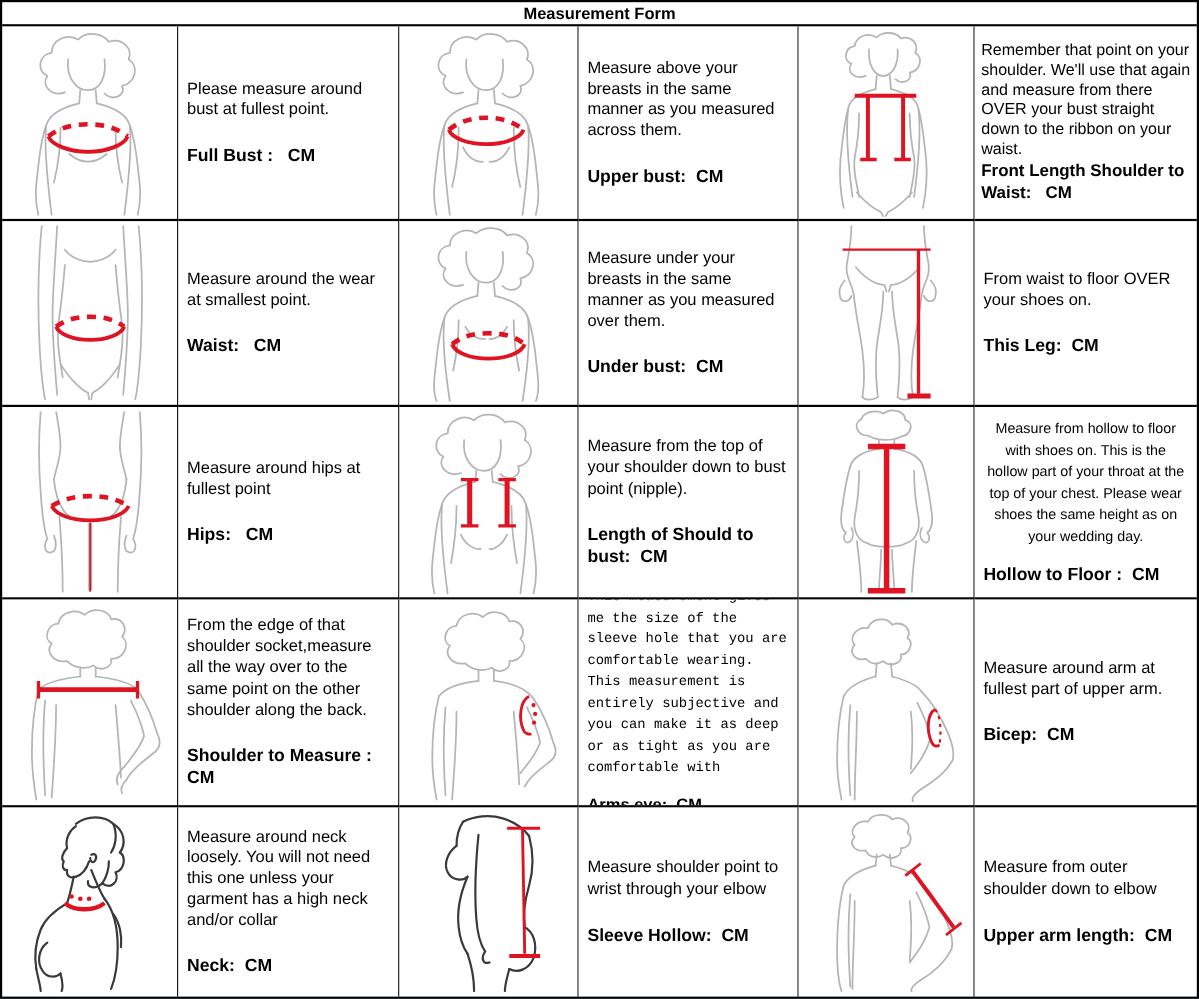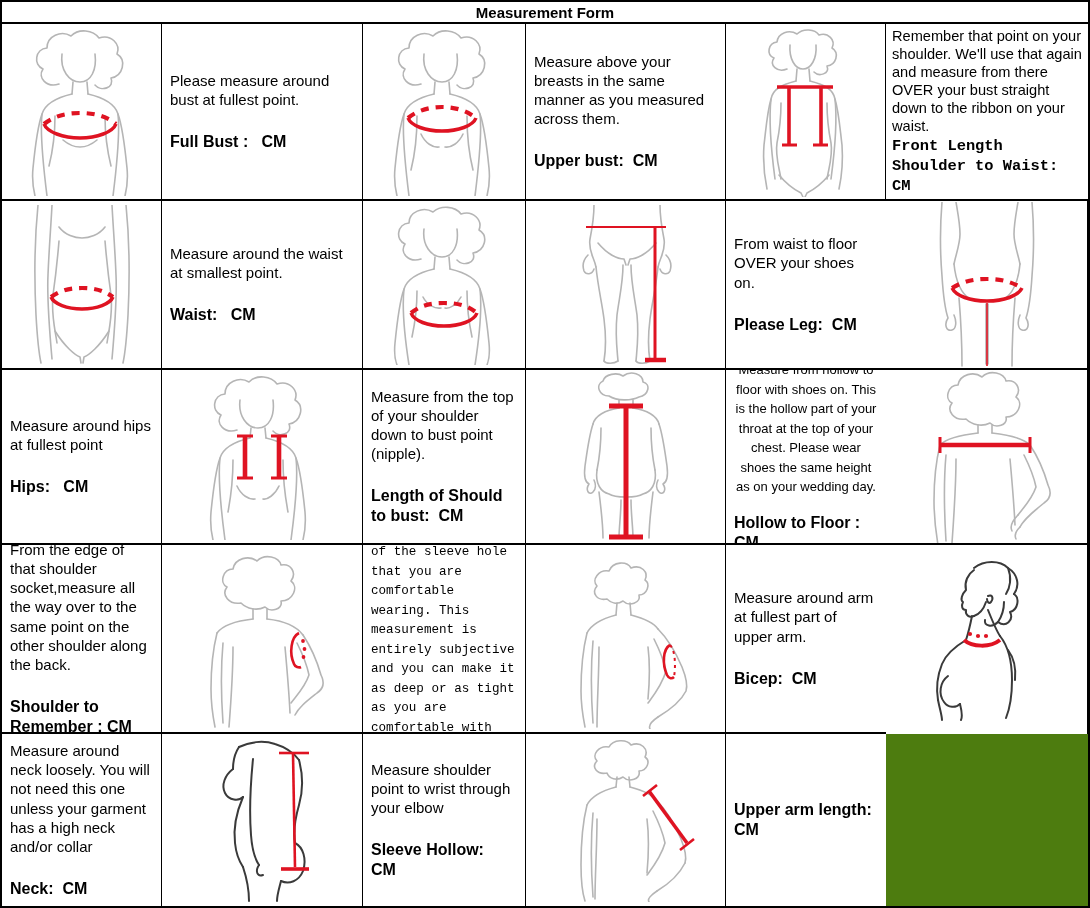--- a/index.html
+++ b/index.html
@@ -3,38 +3,38 @@
 <meta charset="utf-8">
 <style>
   html,body{margin:0;padding:0;background:#fff;}
   body{font-family:"Liberation Sans","DejaVu Sans",sans-serif;color:#000;}
   .form{
     width:1090px;height:908px;box-sizing:border-box;
     border:2px solid #000;
     display:grid;
     grid-template-columns:160px 201px 163px 200px 160px 202px;
     grid-template-rows:22px 177px 169px 175px 189px 172px;
-    background:#4d7c0f;
+    background:#0f172a;
   }
   .cell{box-sizing:border-box;border-right:1px solid #000;border-bottom:2px solid #000;overflow:hidden;background:#fff;}
   .col6{border-right:none;}
   .row5{border-bottom:none;}
   .title{
     grid-column:1/-1;border-right:none;
     display:flex;align-items:center;justify-content:center;
     font-weight:bold;font-size:15px;
   }
   .fig{display:flex;align-items:center;justify-content:center;}
   .txt{display:flex;flex-direction:column;justify-content:center;padding:4px 8px;gap:23px;}
   .txt p{margin:0;}
   .desc{font-size:15px;line-height:1.28;}
   .label{font-size:16px;font-weight:bold;white-space:pre-wrap;line-height:1.25;}
   .txt.tight{gap:1px;padding:6px 6px;}
   .txt.tight .desc{font-size:14.6px;line-height:1.24;}
-  .txt.tight .label{font-size:15.4px;line-height:1.3;font-family:Liberation Mono, monospace;}
+  .txt.tight .label{font-size:15.4px;line-height:1.3;}
   .txt.mid{gap:16px;}
   .txt.mid .desc{font-size:13px;line-height:1.5;text-align:center;}
   .txt.small{gap:14px;padding-top:2px;}
   .txt.small .desc{font-size:12.6px;line-height:1.55;font-family:Liberation Mono, monospace;}
   .txt.small .label{font-size:15px;}
   svg{display:block;}
   .g{stroke:#b5b5b5;fill:none;stroke-width:1.6;stroke-linecap:round;stroke-linejoin:round;}
   .d{stroke:#3a3a3a;fill:none;stroke-width:2;stroke-linecap:round;stroke-linejoin:round;}
   .r{stroke:#df1322;fill:none;stroke-linecap:butt;}
   .rf{fill:#df1322;stroke:none;}
@@ -116,38 +116,42 @@
       <path class="g" d="M105,0 C106,20 108,44 109,70 C110,90 108,120 105,154"></path>
       <path class="g" d="M52,22 C58,30 68,33 75,33 C82,33 92,30 98,22"></path>
       <path class="g" d="M52,36 C50,60 48,76 46,90 C44,110 48,124 50,138"></path>
       <path class="g" d="M98,36 C100,60 102,76 104,90 C106,110 102,124 100,138"></path>
       <path class="g" d="M48,126 C58,142 68,150 73,152 M102,126 C92,142 82,150 77,152 M73,152 L74,158 M77,152 L76,158"></path>
       <path class="r" stroke-width="4.2" stroke-dasharray="8 7" d="M44,92 C54,85 63,83 75,83 C87,83 96,85 106,92"></path>
       <path class="r" stroke-width="3.5" d="M44,92 C47,99 60,104 75,104 C90,104 103,99 106,92"></path>
     </svg>
   </div>
   <div class="cell txt">
-    <p class="desc">Measure around the waist at smallest point.</p>
+    <p class="desc">Measure around the wear at smallest point.</p>
     <p class="label">Waist:   CM</p>
   </div>
   <div class="cell fig">
     <svg width="150" height="160" viewBox="0 0 150 160">
       <path class="g" d="M52,54 C40,58 30,48 36,39 C26,35 28,19 40,18 C40,7 54,1 64,7 C72,0 86,1 92,9 C104,5 114,15 110,25 C120,31 116,46 104,48 C108,58 94,62 88,55"></path>
       <path class="g" d="M55,24 C53,40 62,52 73,52 C84,52 90,40 88,24"></path>
       <path class="g" d="M66,52 L65,64 M80,52 L81,64"></path>
       <path class="g" d="M65,64 C48,68 38,74 35,84 C30,98 28,118 26,138 C25,148 26,155 28,160"></path>
       <path class="g" d="M35,84 C33,102 36,134 40,160"></path>
       <path class="g" d="M81,64 C98,68 108,74 111,84 C116,98 118,118 120,138 C121,148 120,155 118,160"></path>
       <path class="g" d="M111,84 C113,102 110,134 106,160"></path>
       <path class="g" d="M48,86 C48,104 46,118 43,132"></path>
       <path class="g" d="M98,86 C98,104 100,118 103,132"></path>
       <path class="g" d="M54,92 C58,100 66,104 72,103 M92,92 C88,100 80,104 76,103"></path>
       <path class="r" stroke-width="4.2" stroke-dasharray="8 7" d="M42,108 C52,100 62,98 75,98 C88,98 98,100 108,108"></path>
       <path class="r" stroke-width="3.5" d="M42,108 C45,116 59,121 75,121 C91,121 105,116 108,108"></path>
     </svg>
+  </div>
+  <div class="cell txt">
+    <p class="desc">Measure under your breasts in the same manner as you measured over them.</p>
+    <p class="label">Under bust:  CM</p>
   </div>
   <div class="cell fig">
     <svg width="148" height="160" viewBox="0 0 148 160">
       <path class="g" d="M42,0 C42,12 40,24 38,34 C36,46 42,52 44,62"></path>
       <path class="g" d="M108,0 C108,12 110,24 112,34 C114,46 108,52 106,62"></path>
       <path class="g" d="M36,50 C32,54 30,60 32,66 C34,70 40,70 42,64"></path>
       <path class="g" d="M114,50 C118,54 120,60 118,66 C116,70 110,70 108,64"></path>
       <path class="g" d="M46,38 C56,50 66,54 72,54 M104,38 C94,50 84,54 78,54 M72,54 L74,60 M78,54 L76,60"></path>
       <path class="g" d="M44,62 C46,82 50,98 52,114 C54,130 54,144 52,156"></path>
       <path class="g" d="M71,60 C71,78 67,94 65,110 C63,130 65,144 66,156"></path>
@@ -155,21 +159,21 @@
       <path class="g" d="M106,62 C104,82 100,98 98,114 C96,130 96,144 98,156"></path>
       <path class="g" d="M79,60 C79,78 83,94 85,110 C87,130 85,144 84,156"></path>
       <path class="g" d="M84,156 C86,159 94,159 98,156"></path>
       <path class="r" stroke-width="2" d="M34,22 L114,22"></path>
       <path class="r" stroke-width="3" d="M103,22 L103,153"></path>
       <path class="r" stroke-width="4.5" d="M93,155 L114,155"></path>
     </svg>
   </div>
   <div class="cell txt col6">
     <p class="desc">From waist to floor OVER your shoes on.</p>
-    <p class="label">Please Leg:  CM</p>
+    <p class="label">This Leg:  CM</p>
   </div>
 
   <div class="cell fig">
     <svg width="150" height="166" viewBox="0 0 150 166">
       <path class="g" d="M44,0 C46,12 48,22 48,32 C48,42 44,52 42,62"></path>
       <path class="g" d="M106,0 C104,12 102,22 102,32 C102,42 106,52 108,62"></path>
       <path class="g" d="M30,0 C28,24 28,50 30,74 C31,90 32,104 36,116 M36,116 C32,122 34,130 40,128 C44,127 45,120 42,113"></path>
       <path class="g" d="M120,0 C122,24 122,50 120,74 C119,90 118,104 114,116 M114,116 C118,122 116,130 110,128 C106,127 105,120 108,113"></path>
       <path class="g" d="M42,62 C44,82 50,92 58,97 M108,62 C106,82 100,92 92,97"></path>
       <path class="g" d="M74,102 L74,162 M76,102 L76,162"></path>
@@ -235,21 +239,21 @@
       <path class="g" d="M112,88 C118,100 122,110 124,120 M124,120 C120,132 112,140 106,148"></path>
       <path class="g" d="M108,160 C104,164 102,168 104,172 M106,148 C100,154 98,160 100,164"></path>
       <path class="g" d="M44,92 C44,120 42,148 40,176"></path>
       <path class="g" d="M98,92 C100,114 102,136 103,158"></path>
       <path class="r" stroke-width="4.4" d="M28,78 L118,78"></path>
       <path class="r" stroke-width="3" d="M28,70 L28,86 M118,70 L118,86"></path>
     </svg>
   </div>
   <div class="cell txt">
     <p class="desc">From the edge of that shoulder socket,measure all the way over to the same point on the other shoulder along the back.</p>
-    <p class="label">Shoulder to Remember : CM</p>
+    <p class="label">Shoulder to Measure : CM</p>
   </div>
   <div class="cell fig">
     <svg width="150" height="180" viewBox="0 0 150 180">
       <path class="g" d="M54,54 C42,56 34,46 40,38 C32,34 36,20 46,20 C48,9 62,6 70,12 C78,4 92,8 94,16 C104,14 110,24 104,32 C112,38 106,52 94,52 C96,60 84,64 78,58 C70,62 60,60 54,54"></path>
       <path class="g" d="M66,60 L66,70 M80,60 L80,70"></path>
       <path class="g" d="M66,70 C48,72 36,76 30,84 M80,70 C98,72 110,78 116,86"></path>
       <path class="g" d="M30,84 C26,100 24,120 24,140 C24,156 26,168 28,178"></path>
       <path class="g" d="M36,94 C34,116 34,146 36,174"></path>
       <path class="g" d="M116,86 C124,98 130,112 134,126 M134,126 C138,134 136,140 130,144 C120,152 112,158 108,166"></path>
       <path class="g" d="M110,94 C116,106 120,116 122,126 M122,126 C118,138 110,146 104,154"></path>
@@ -344,16 +348,17 @@
       <path class="g" d="M134,124 C128,136 116,146 106,152"></path>
       <path class="g" d="M102,72 C108,84 112,94 114,104 C110,118 102,128 96,136"></path>
       <path class="g" d="M106,152 C100,156 96,160 98,163"></path>
       <path class="g" d="M46,80 C46,108 44,136 44,160"></path>
       <path class="g" d="M96,80 C98,96 98,112 96,134"></path>
       <path class="r" stroke-width="3.6" d="M98,52 L136,104"></path>
       <path class="r" stroke-width="2.6" d="M92,57 L106,46 M129,111 L143,100"></path>
     </svg>
   </div>
   <div class="cell txt row5 col6">
+    <p class="desc">Measure from outer shoulder down to elbow</p>
     <p class="label">Upper arm length:  CM</p>
   </div>
 
 </div>
 
 </body></html>

